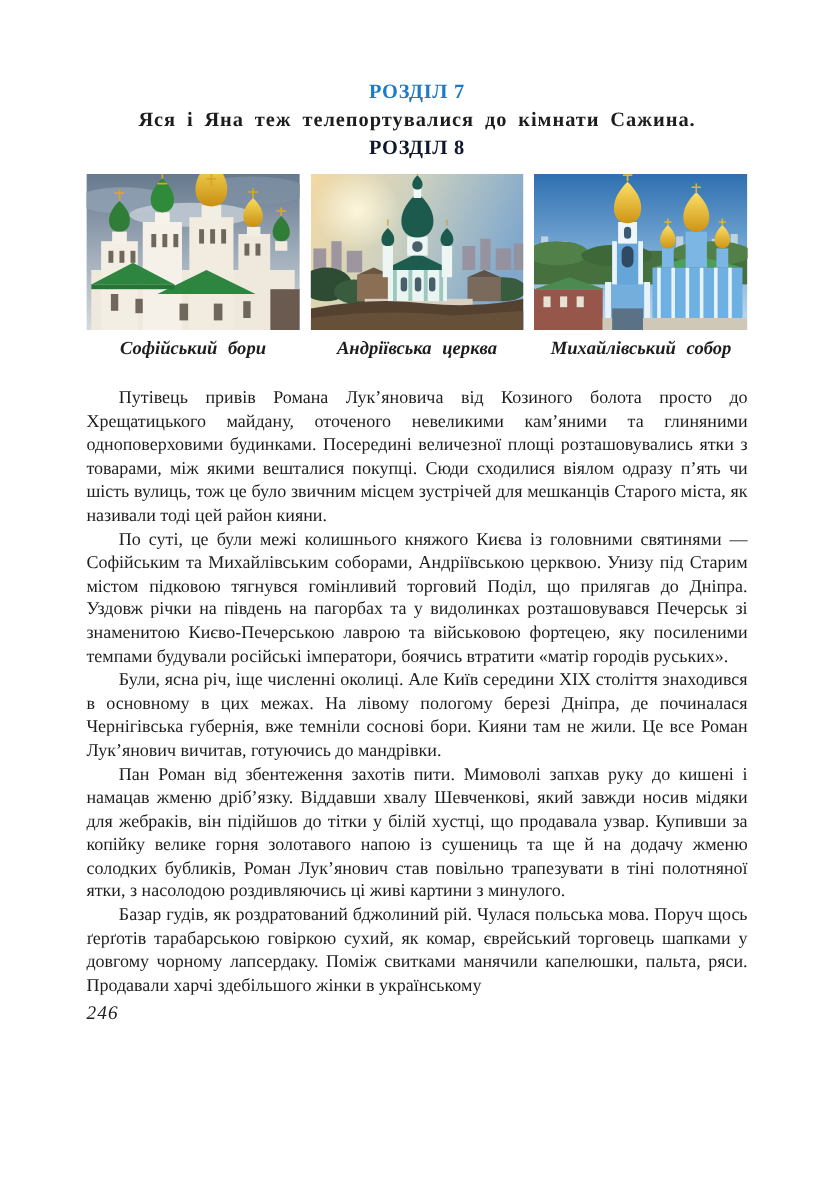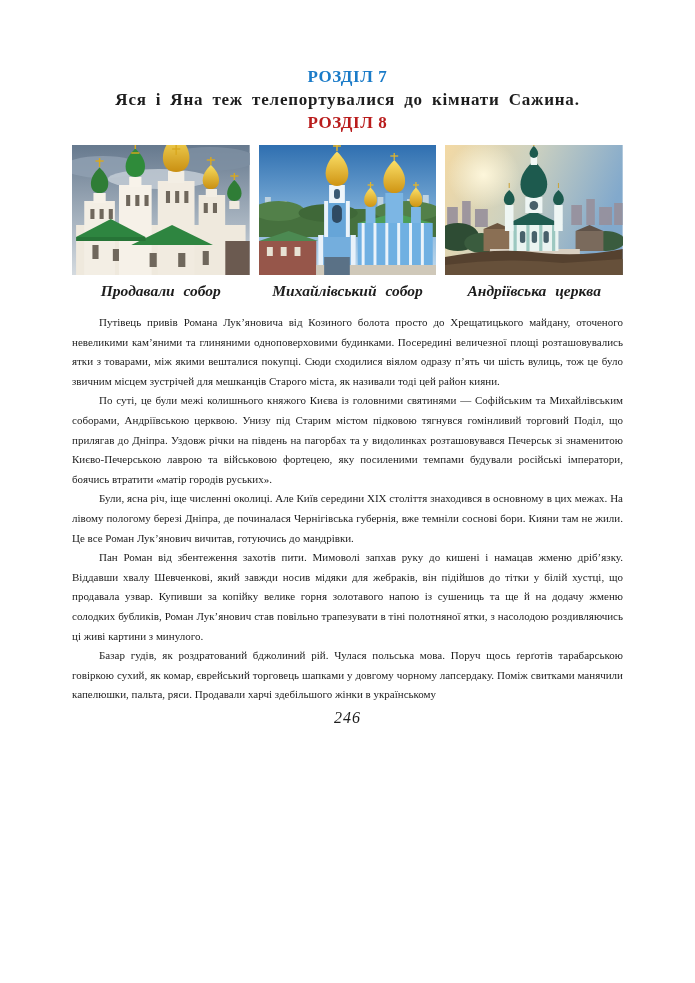--- a/index.html
+++ b/index.html
@@ -5,34 +5,34 @@
   html,body{margin:0;padding:0;background:#ffffff;}
   body{width:695px;height:983px;overflow:hidden;font-family:"Liberation Serif","DejaVu Serif",serif;color:#1d1d1d;}
   .page{box-sizing:border-box;width:695px;height:949px;padding:66px 72px 0 72px;position:relative;border-radius:18px;}
   .chapter-heading{font-size:17px;font-weight:bold;text-align:center;letter-spacing:0.6px;line-height:22px;}
   .chapter-sub{font-size:17px;font-weight:bold;text-align:center;letter-spacing:0.8px;word-spacing:4px;line-height:24px;}
   .figures-row{display:flex;gap:9px;margin-top:11px;}
   figure{margin:0;flex:1;min-width:0;}
   .photo{height:130px;width:100%;display:block;}
   .photo svg{display:block;width:100%;height:130px;}
   figcaption{text-align:center;font-style:italic;font-weight:600;font-size:15.5px;margin-top:7px;word-spacing:5px;white-space:nowrap;}
-  .body-text{margin-top:13px;font-size:11px;line-height:19.6px;text-align:justify;}
+  .body-text{margin-top:23px;font-size:15px;line-height:19.6px;text-align:justify;}
   .body-text p{margin:0;text-indent:27px;}
-  .page-number{text-align:center;font-style:italic;font-size:16px;margin-top:4px;letter-spacing:1px;}
+  .page-number{font-style:italic;font-size:16px;margin-top:4px;letter-spacing:1px;}
 </style>
 </head>
 <body>
 
 <div class="page">
 
   <div class="chapter-heading" style="color:#1a7bc8">РОЗДІЛ 7</div>
 
   <div class="chapter-sub">Яся і Яна теж телепортувалися до кімнати Сажина.</div>
 
-  <div class="chapter-heading" style="color:#b91c1c">РОЗДІЛ 8</div>
+  <div class="chapter-heading" style="color:#0f172a">РОЗДІЛ 8</div>
 
   <div class="figures-row">
 
     <figure>
       <div class="photo">
         <svg viewBox="0 0 174 130" preserveAspectRatio="none" aria-hidden="true">
           <defs>
             <linearGradient id="sky1" x1="0" y1="0" x2="0" y2="1">
               <stop offset="0" stop-color="#66798e"></stop>
                 <stop offset="0.6" stop-color="#a9b5c1"></stop>
@@ -99,21 +99,94 @@
             <rect x="129" y="58" width="4" height="10"></rect>
               <rect x="138" y="58" width="4" height="10"></rect>
             <rect x="20" y="100" width="6" height="14"></rect>
               <rect x="40" y="104" width="6" height="12"></rect>
               <rect x="76" y="108" width="7" height="14"></rect>
               <rect x="104" y="108" width="7" height="14"></rect>
               <rect x="128" y="106" width="6" height="14"></rect>
           </g>
         </svg>
       </div>
-      <figcaption>Продавали собор</figcaption>
+      <figcaption>Софійський бори</figcaption>
+    </figure>
+
+    <figure>
+      <div class="photo">
+        <svg viewBox="0 0 166 130" preserveAspectRatio="none" aria-hidden="true">
+          <defs>
+            <linearGradient id="sky3" x1="0" y1="0" x2="1" y2="0.3">
+              <stop offset="0" stop-color="#f3d9a4"></stop>
+                <stop offset="0.45" stop-color="#cfd2bf"></stop>
+                <stop offset="1" stop-color="#82a9cc"></stop>
+            </linearGradient>
+            <radialGradient id="sun3" cx="0.5" cy="0.5" r="0.5">
+              <stop offset="0" stop-color="#fff8dd" stop-opacity="0.95"></stop>
+                <stop offset="1" stop-color="#fff8dd" stop-opacity="0"></stop>
+            </radialGradient>
+          </defs>
+          <rect width="166" height="130" fill="url(#sky3)"></rect>
+          <circle cx="36" cy="30" r="34" fill="url(#sun3)"></circle>
+
+          <g fill="#97909c" opacity="0.9">
+            <rect x="2" y="62" width="10" height="20"></rect>
+              <rect x="16" y="56" width="8" height="26"></rect>
+              <rect x="28" y="64" width="12" height="18"></rect>
+            <rect x="118" y="60" width="10" height="20"></rect>
+              <rect x="132" y="54" width="8" height="26"></rect>
+              <rect x="144" y="62" width="12" height="18"></rect>
+              <rect x="158" y="58" width="8" height="22"></rect>
+          </g>
+
+          <ellipse cx="12" cy="92" rx="20" ry="14" fill="#2e4c34"></ellipse>
+          <ellipse cx="34" cy="98" rx="16" ry="10" fill="#3a5c3e"></ellipse>
+          <ellipse cx="150" cy="96" rx="18" ry="10" fill="#3a5c3e"></ellipse>
+
+          <rect x="36" y="84" width="26" height="22" fill="#8a6f54"></rect>
+            <polygon points="36,84 49,78 62,84" fill="#6d5640"></polygon>
+          <rect x="122" y="86" width="26" height="20" fill="#7a6a5c"></rect>
+            <polygon points="122,86 135,80 148,86" fill="#5f5248"></polygon>
+
+          <rect x="42" y="104" width="84" height="8" fill="#d9d0c2"></rect>
+          <rect x="60" y="80" width="46" height="26" fill="#eaf4f1"></rect>
+          <g fill="#9cc8c0">
+              <rect x="64" y="80" width="3" height="26"></rect>
+              <rect x="76" y="80" width="3" height="26"></rect>
+              <rect x="88" y="80" width="3" height="26"></rect>
+              <rect x="100" y="80" width="3" height="26"></rect>
+            </g>
+          <polygon points="56,80 83,66 110,80" fill="#1f5c50"></polygon>
+          <rect x="75" y="52" width="16" height="16" fill="#eef6f4"></rect>
+          <use href="#dome" transform="translate(83,53) scale(1.25)" fill="#1d5a4e"></use>
+          <rect x="80" y="12" width="6" height="8" fill="#f2f8f6"></rect>
+          <use href="#dome" transform="translate(83,13) scale(0.4)" fill="#1d5a4e"></use>
+          <line x1="83" y1="1" x2="83" y2="-4" stroke="#caa43c" stroke-width="1.2"></line>
+            <line x1="80" y1="-1" x2="86" y2="-1" stroke="#caa43c" stroke-width="1.2"></line>
+
+          <rect x="56" y="60" width="8" height="26" fill="#eef6f4"></rect>
+          <use href="#dome" transform="translate(60,60) scale(0.5)" fill="#1d5a4e"></use>
+          <rect x="102" y="60" width="8" height="26" fill="#eef6f4"></rect>
+          <use href="#dome" transform="translate(106,60) scale(0.5)" fill="#1d5a4e"></use>
+          <line x1="60" y1="43" x2="60" y2="38" stroke="#caa43c" stroke-width="1"></line>
+            <line x1="106" y1="43" x2="106" y2="38" stroke="#caa43c" stroke-width="1"></line>
+
+          <g fill="#47606a">
+              <rect x="70" y="86" width="5" height="12" rx="2.5"></rect>
+              <rect x="81" y="86" width="5" height="12" rx="2.5"></rect>
+              <rect x="92" y="86" width="5" height="12" rx="2.5"></rect>
+              <rect x="79" y="56" width="8" height="9" rx="4"></rect>
+            </g>
+
+          <path d="M0,130 L0,112 Q50,102 90,108 Q130,112 166,104 L166,130 Z" fill="#55412f"></path>
+          <path d="M0,130 L0,120 Q60,112 110,118 L166,114 L166,130 Z" fill="#66503a"></path>
+        </svg>
+      </div>
+      <figcaption>Андріївська церква</figcaption>
     </figure>
 
     <figure>
       <div class="photo">
         <svg viewBox="0 0 180 130" preserveAspectRatio="none" aria-hidden="true">
           <defs>
             <linearGradient id="sky2" x1="0" y1="0" x2="0" y2="1">
               <stop offset="0" stop-color="#2f6fb0"></stop>
                 <stop offset="0.55" stop-color="#7fb0d9"></stop>
                 <stop offset="1" stop-color="#c4dcee"></stop>
@@ -184,93 +257,20 @@
               <line x1="156" y1="40" x2="162" y2="40"></line>
           </g>
 
           <rect x="58" y="120" width="122" height="10" fill="#cfc8b9"></rect>
           <rect x="66" y="112" width="26" height="18" fill="#5a7186"></rect>
         </svg>
       </div>
       <figcaption>Михайлівський собор</figcaption>
     </figure>
 
-    <figure>
-      <div class="photo">
-        <svg viewBox="0 0 166 130" preserveAspectRatio="none" aria-hidden="true">
-          <defs>
-            <linearGradient id="sky3" x1="0" y1="0" x2="1" y2="0.3">
-              <stop offset="0" stop-color="#f3d9a4"></stop>
-                <stop offset="0.45" stop-color="#cfd2bf"></stop>
-                <stop offset="1" stop-color="#82a9cc"></stop>
-            </linearGradient>
-            <radialGradient id="sun3" cx="0.5" cy="0.5" r="0.5">
-              <stop offset="0" stop-color="#fff8dd" stop-opacity="0.95"></stop>
-                <stop offset="1" stop-color="#fff8dd" stop-opacity="0"></stop>
-            </radialGradient>
-          </defs>
-          <rect width="166" height="130" fill="url(#sky3)"></rect>
-          <circle cx="36" cy="30" r="34" fill="url(#sun3)"></circle>
-
-          <g fill="#97909c" opacity="0.9">
-            <rect x="2" y="62" width="10" height="20"></rect>
-              <rect x="16" y="56" width="8" height="26"></rect>
-              <rect x="28" y="64" width="12" height="18"></rect>
-            <rect x="118" y="60" width="10" height="20"></rect>
-              <rect x="132" y="54" width="8" height="26"></rect>
-              <rect x="144" y="62" width="12" height="18"></rect>
-              <rect x="158" y="58" width="8" height="22"></rect>
-          </g>
-
-          <ellipse cx="12" cy="92" rx="20" ry="14" fill="#2e4c34"></ellipse>
-          <ellipse cx="34" cy="98" rx="16" ry="10" fill="#3a5c3e"></ellipse>
-          <ellipse cx="150" cy="96" rx="18" ry="10" fill="#3a5c3e"></ellipse>
-
-          <rect x="36" y="84" width="26" height="22" fill="#8a6f54"></rect>
-            <polygon points="36,84 49,78 62,84" fill="#6d5640"></polygon>
-          <rect x="122" y="86" width="26" height="20" fill="#7a6a5c"></rect>
-            <polygon points="122,86 135,80 148,86" fill="#5f5248"></polygon>
-
-          <rect x="42" y="104" width="84" height="8" fill="#d9d0c2"></rect>
-          <rect x="60" y="80" width="46" height="26" fill="#eaf4f1"></rect>
-          <g fill="#9cc8c0">
-              <rect x="64" y="80" width="3" height="26"></rect>
-              <rect x="76" y="80" width="3" height="26"></rect>
-              <rect x="88" y="80" width="3" height="26"></rect>
-              <rect x="100" y="80" width="3" height="26"></rect>
-            </g>
-          <polygon points="56,80 83,66 110,80" fill="#1f5c50"></polygon>
-          <rect x="75" y="52" width="16" height="16" fill="#eef6f4"></rect>
-          <use href="#dome" transform="translate(83,53) scale(1.25)" fill="#1d5a4e"></use>
-          <rect x="80" y="12" width="6" height="8" fill="#f2f8f6"></rect>
-          <use href="#dome" transform="translate(83,13) scale(0.4)" fill="#1d5a4e"></use>
-          <line x1="83" y1="1" x2="83" y2="-4" stroke="#caa43c" stroke-width="1.2"></line>
-            <line x1="80" y1="-1" x2="86" y2="-1" stroke="#caa43c" stroke-width="1.2"></line>
-
-          <rect x="56" y="60" width="8" height="26" fill="#eef6f4"></rect>
-          <use href="#dome" transform="translate(60,60) scale(0.5)" fill="#1d5a4e"></use>
-          <rect x="102" y="60" width="8" height="26" fill="#eef6f4"></rect>
-          <use href="#dome" transform="translate(106,60) scale(0.5)" fill="#1d5a4e"></use>
-          <line x1="60" y1="43" x2="60" y2="38" stroke="#caa43c" stroke-width="1"></line>
-            <line x1="106" y1="43" x2="106" y2="38" stroke="#caa43c" stroke-width="1"></line>
-
-          <g fill="#47606a">
-              <rect x="70" y="86" width="5" height="12" rx="2.5"></rect>
-              <rect x="81" y="86" width="5" height="12" rx="2.5"></rect>
-              <rect x="92" y="86" width="5" height="12" rx="2.5"></rect>
-              <rect x="79" y="56" width="8" height="9" rx="4"></rect>
-            </g>
-
-          <path d="M0,130 L0,112 Q50,102 90,108 Q130,112 166,104 L166,130 Z" fill="#55412f"></path>
-          <path d="M0,130 L0,120 Q60,112 110,118 L166,114 L166,130 Z" fill="#66503a"></path>
-        </svg>
-      </div>
-      <figcaption>Андріївська церква</figcaption>
-    </figure>
-
   </div>
 
   <div class="body-text">
     <p>Путівець привів Романа Лук’яновича від Козиного болота просто до Хрещатицького майдану, оточеного невеликими кам’яними та глиняними одноповерховими будинками. Посередині величезної площі розташовувались ятки з товарами, між якими вешталися покупці. Сюди сходилися віялом одразу п’ять чи шість вулиць, тож це було звичним місцем зустрічей для мешканців Старого міста, як називали тоді цей район кияни.</p>
     <p>По суті, це були межі колишнього княжого Києва із головними святинями — Софійським та Михайлівським соборами, Андріївською церквою. Унизу під Старим містом підковою тягнувся гомінливий торговий Поділ, що прилягав до Дніпра. Уздовж річки на південь на пагорбах та у видолинках розташовувався Печерськ зі знаменитою Києво-Печерською лаврою та військовою фортецею, яку посиленими темпами будували російські імператори, боячись втратити «матір городів руських».</p>
     <p>Були, ясна річ, іще численні околиці. Але Київ середини XIX століття знаходився в основному в цих межах. На лівому пологому березі Дніпра, де починалася Чернігівська губернія, вже темніли соснові бори. Кияни там не жили. Це все Роман Лук’янович вичитав, готуючись до мандрівки.</p>
     <p>Пан Роман від збентеження захотів пити. Мимоволі запхав руку до кишені і намацав жменю дріб’язку. Віддавши хвалу Шевченкові, який завжди носив мідяки для жебраків, він підійшов до тітки у білій хустці, що продавала узвар. Купивши за копійку велике горня золотавого напою із сушениць та ще й на додачу жменю солодких бубликів, Роман Лук’янович став повільно трапезувати в тіні полотняної ятки, з насолодою роздивляючись ці живі картини з минулого.</p>
     <p>Базар гудів, як роздратований бджолиний рій. Чулася польська мова. Поруч щось ґерґотів тарабарською говіркою сухий, як комар, єврейський торговець шапками у довгому чорному лапсердаку. Поміж свитками манячили капелюшки, пальта, ряси. Продавали харчі здебільшого жінки в українському</p>
   </div>
 

